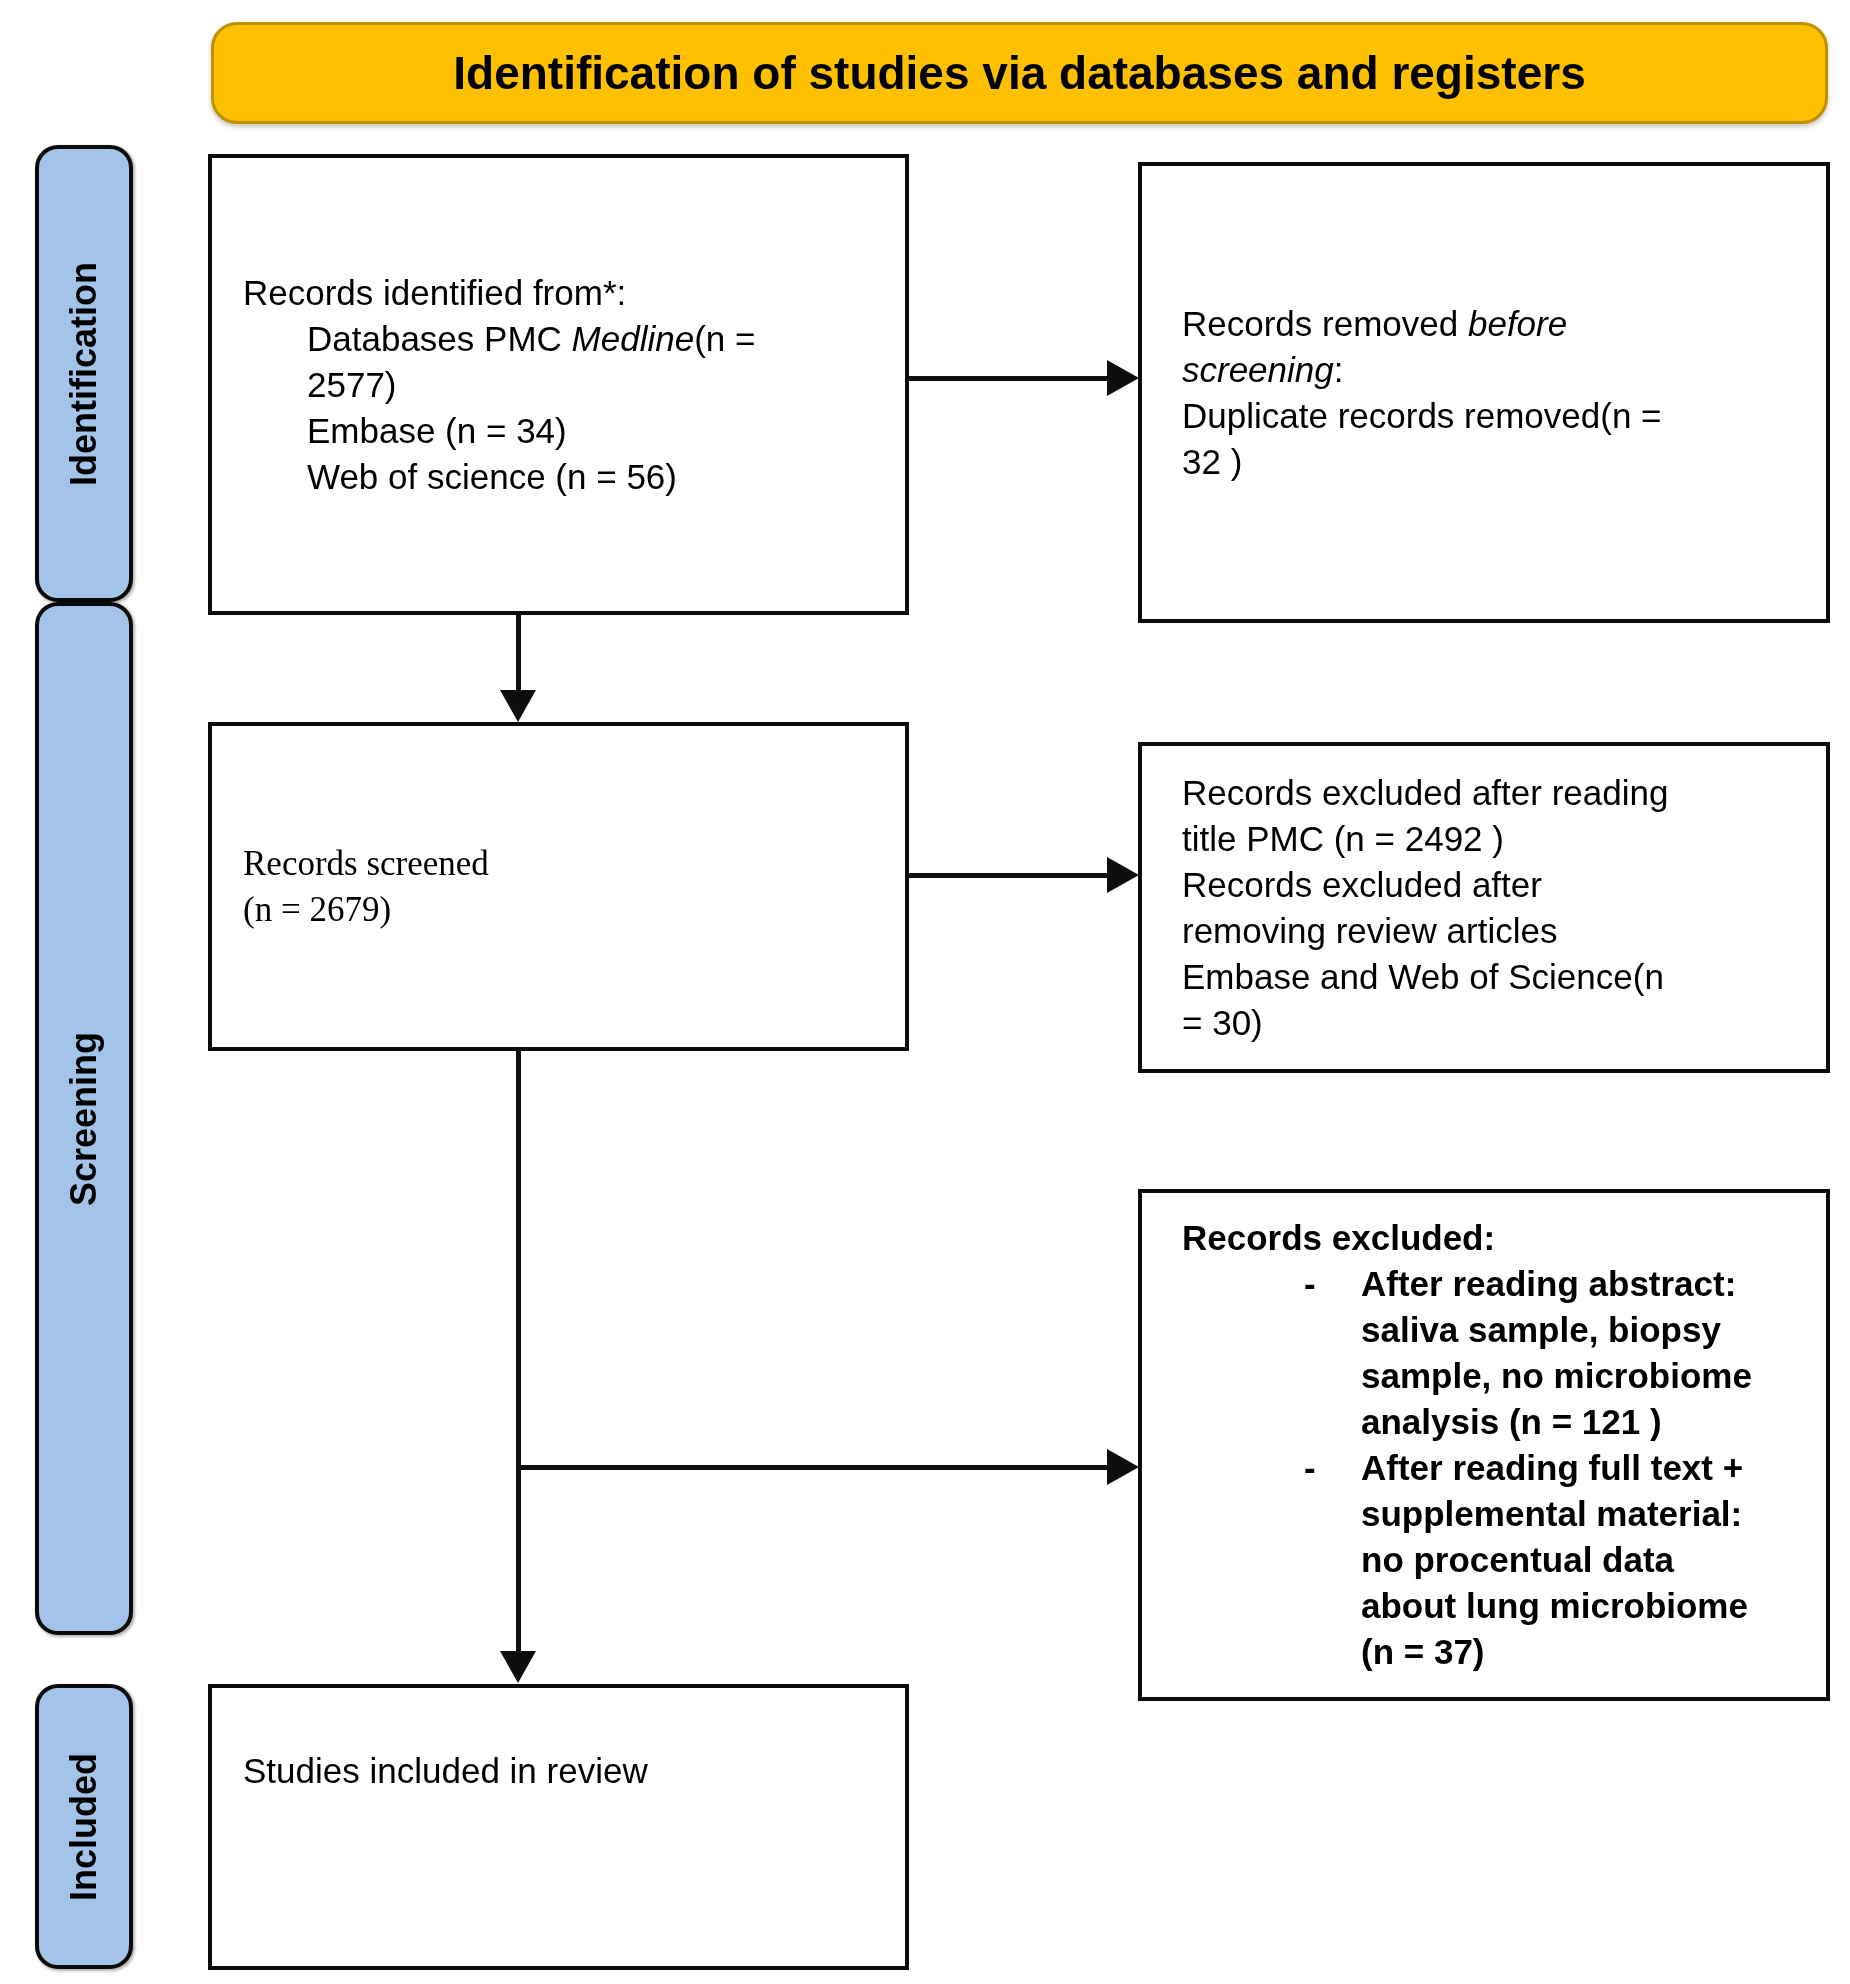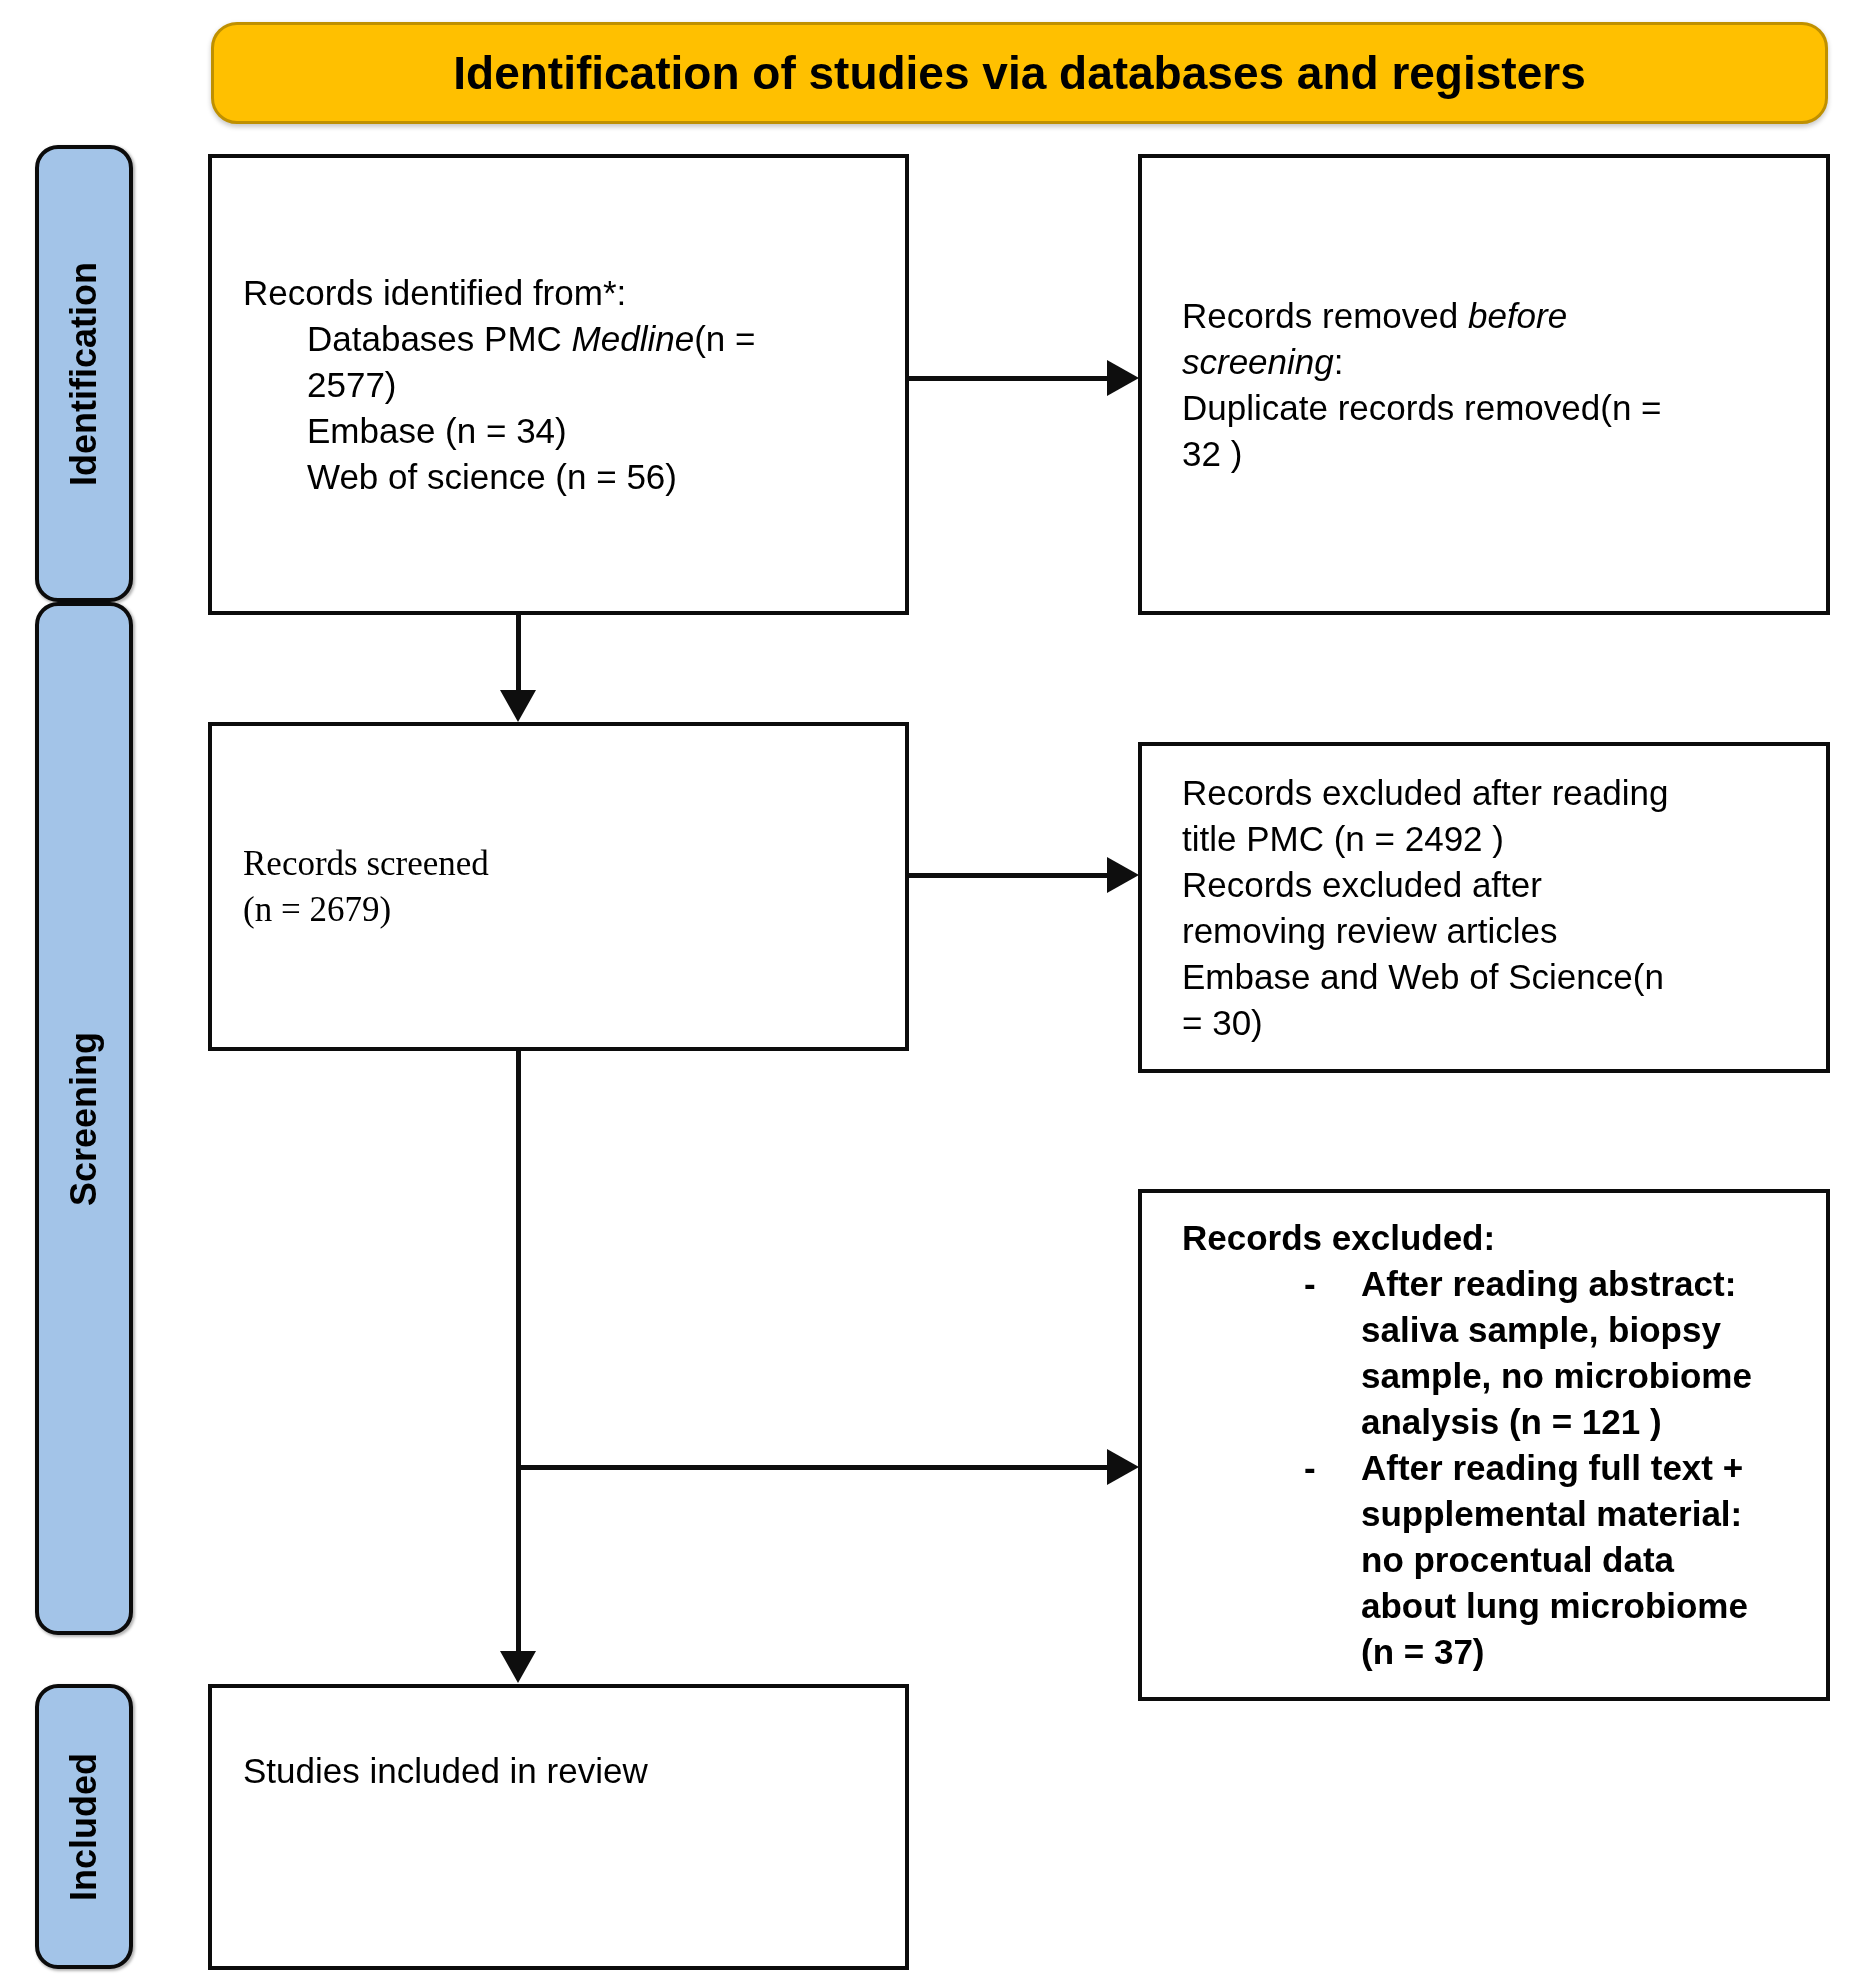--- a/index.html
+++ b/index.html
@@ -45,21 +45,21 @@
   #stage-included{top:1684px;height:285px;}
   .box{
     position:absolute;
     box-sizing:border-box;
     background:#fff;
     border:4.6px solid #0c0c0c;
     display:flex;flex-direction:column;justify-content:center;
     font-size:35px;line-height:46px;
   }
   #box-identified{left:208px;top:154px;width:701px;height:461px;padding-left:31px;}
-  #box-removed{left:1138px;top:154px;width:692px;height:461px;padding-left:40px;padding-right:17px;}
+  #box-removed{left:1138px;top:162px;width:692px;height:461px;padding-left:40px;padding-right:17px;}
   #box-screened{left:208px;top:722px;width:701px;height:329px;padding-left:31px;font-family:Liberation Serif, serif;}
   #box-excluded-title{left:1138px;top:722px;width:692px;height:331px;padding-left:40px;padding-right:11.4px;margin-top:20px;}
   #box-excluded-abstract{left:1138px;top:1189px;width:692px;height:512px;padding-left:40px;padding-right:11.4px;font-weight:bold;}
   #box-included{left:208px;top:1684px;width:701px;height:286px;justify-content:flex-start;padding-top:60px;padding-left:31px;}
   .bline{min-height:46px;}
   .indent{padding-left:64px;}
   .i{font-style:italic;}
   .bullet{display:flex;align-items:flex-start;}
   .bullet .marker{margin-left:122px;width:57px;flex-shrink:0;}
   .hline{position:absolute;height:4.6px;background:var(--line);}

